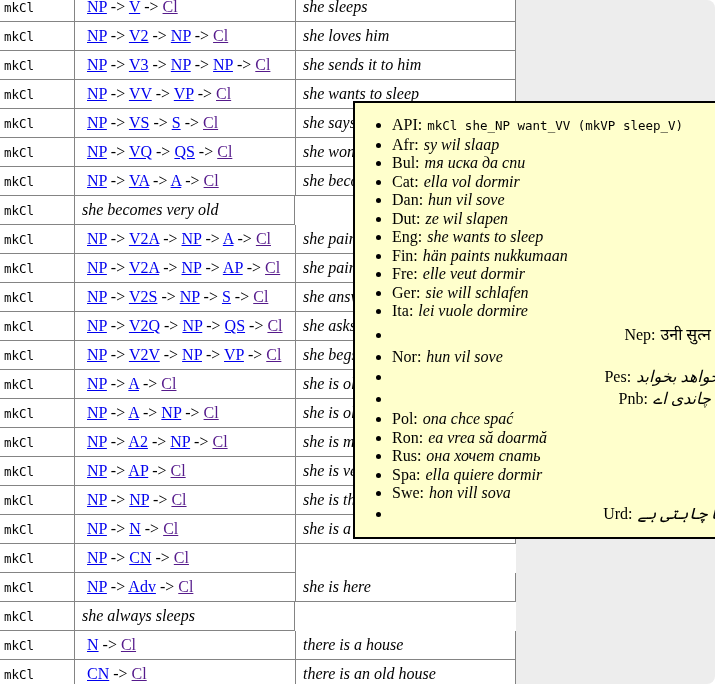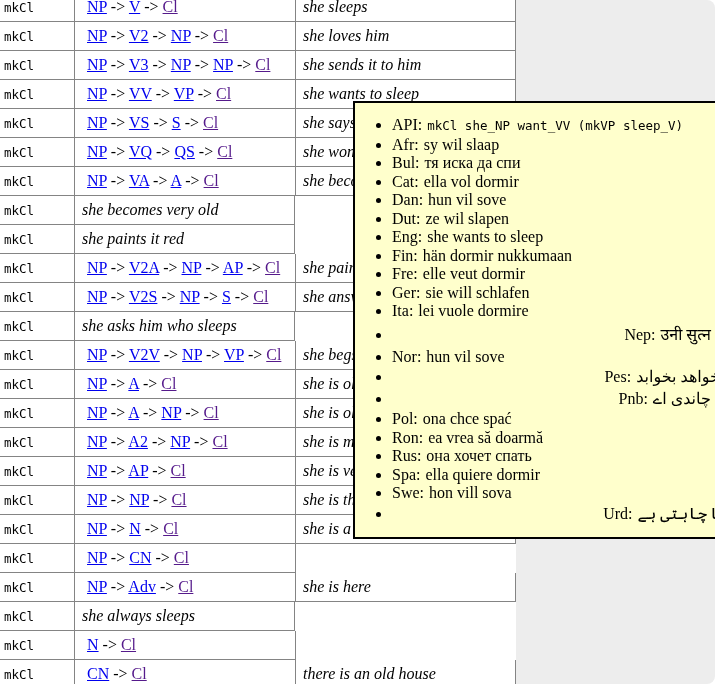--- a/index.html
+++ b/index.html
@@ -22,21 +22,21 @@
   .arrow{color:#000;}
   .ex{font-style:italic;font-size:16px;color:#000;}
   .tooltip{position:absolute;left:353px;top:101px;width:411px;height:438px;
         box-sizing:border-box;background:var(--tooltip_bg,#ffffcc);
         border:2px solid var(--tooltip_border,#000);z-index:5;overflow:hidden;}
   .tooltip ul{margin:13px 0 0 0;padding-left:37px;}
   .tooltip li{font-size:16px;line-height:18.5px;list-style:disc;color:#000;}
   .tooltip li.dev{line-height:27px;text-align:right;}
   .tooltip li.ar{line-height:22px;text-align:right;}
   .lang{margin-right:5px;}
-  .txt.it{}
+  .txt.it{font-style:italic;}
   .txt.code{font-family:"DejaVu Sans Mono", monospace;font-size:12.5px;font-style:normal;}
 </style>
 </head>
 <body>
 
 <div class="page">
   <div class="right-bg"></div>
   <div class="tbl" id="tbl">
   <div class="trow">
     <div class="c1">
@@ -128,20 +128,23 @@
     </div>
     <div class="c3">
       <span class="ex">she becomes very old</span>
     </div>
   </div>
 
   <div class="trow">
     <div class="c1">
       <span class="fn">mkCl</span>
     </div>
+    <div class="c2">
+      <span class="rule"><a href="#" class="lnk">NP</a><span class="arrow"> -&gt; </span><a href="#" class="lnk">V2A</a><span class="arrow"> -&gt; </span><a href="#" class="lnk">NP</a><span class="arrow"> -&gt; </span><a href="#" class="lnk">A</a><span class="arrow"> -&gt; </span><a href="#" class="lnk visited">Cl</a></span>
+    </div>
     <div class="c3">
       <span class="ex">she paints it red</span>
     </div>
   </div>
 
   <div class="trow">
     <div class="c1">
       <span class="fn">mkCl</span>
     </div>
     <div class="c2">
@@ -161,20 +164,23 @@
     </div>
     <div class="c3">
       <span class="ex">she answers to him that I sleep</span>
     </div>
   </div>
 
   <div class="trow">
     <div class="c1">
       <span class="fn">mkCl</span>
     </div>
+    <div class="c2">
+      <span class="rule"><a href="#" class="lnk">NP</a><span class="arrow"> -&gt; </span><a href="#" class="lnk">V2Q</a><span class="arrow"> -&gt; </span><a href="#" class="lnk">NP</a><span class="arrow"> -&gt; </span><a href="#" class="lnk">QS</a><span class="arrow"> -&gt; </span><a href="#" class="lnk visited">Cl</a></span>
+    </div>
     <div class="c3">
       <span class="ex">she asks him who sleeps</span>
     </div>
   </div>
 
   <div class="trow">
     <div class="c1">
       <span class="fn">mkCl</span>
     </div>
     <div class="c2">
@@ -286,20 +292,23 @@
       <span class="ex">she always sleeps</span>
     </div>
   </div>
 
   <div class="trow">
     <div class="c1">
       <span class="fn">mkCl</span>
     </div>
     <div class="c2">
       <span class="rule"><a href="#" class="lnk">N</a><span class="arrow"> -&gt; </span><a href="#" class="lnk visited">Cl</a></span>
+    </div>
+    <div class="c3">
+      <span class="ex">there is a house</span>
     </div>
   </div>
 
   <div class="trow">
     <div class="c1">
       <span class="fn">mkCl</span>
     </div>
     <div class="c2">
       <span class="rule"><a href="#" class="lnk">CN</a><span class="arrow"> -&gt; </span><a href="#" class="lnk visited">Cl</a></span>
     </div>
@@ -317,21 +326,21 @@
   <li><span class="lang">Bul:</span><span class="txt it">тя иска да спи</span></li>
 
   <li><span class="lang">Cat:</span><span class="txt it">ella vol dormir</span></li>
 
   <li><span class="lang">Dan:</span><span class="txt it">hun vil sove</span></li>
 
   <li><span class="lang">Dut:</span><span class="txt it">ze wil slapen</span></li>
 
   <li><span class="lang">Eng:</span><span class="txt it">she wants to sleep</span></li>
 
-  <li><span class="lang">Fin:</span><span class="txt it">hän dormir nukkumaan</span></li>
+  <li><span class="lang">Fin:</span><span class="txt it">hän paints nukkumaan</span></li>
 
   <li><span class="lang">Fre:</span><span class="txt it">elle veut dormir</span></li>
 
   <li><span class="lang">Ger:</span><span class="txt it">sie will schlafen</span></li>
 
   <li><span class="lang">Ita:</span><span class="txt it">lei vuole dormire</span></li>
 
   <li class="dev"><span class="lang">Nep:</span><span class="txt">उनी सुत्न चाहछिन्</span></li>
 
   <li><span class="lang">Nor:</span><span class="txt it">hun vil sove</span></li>

